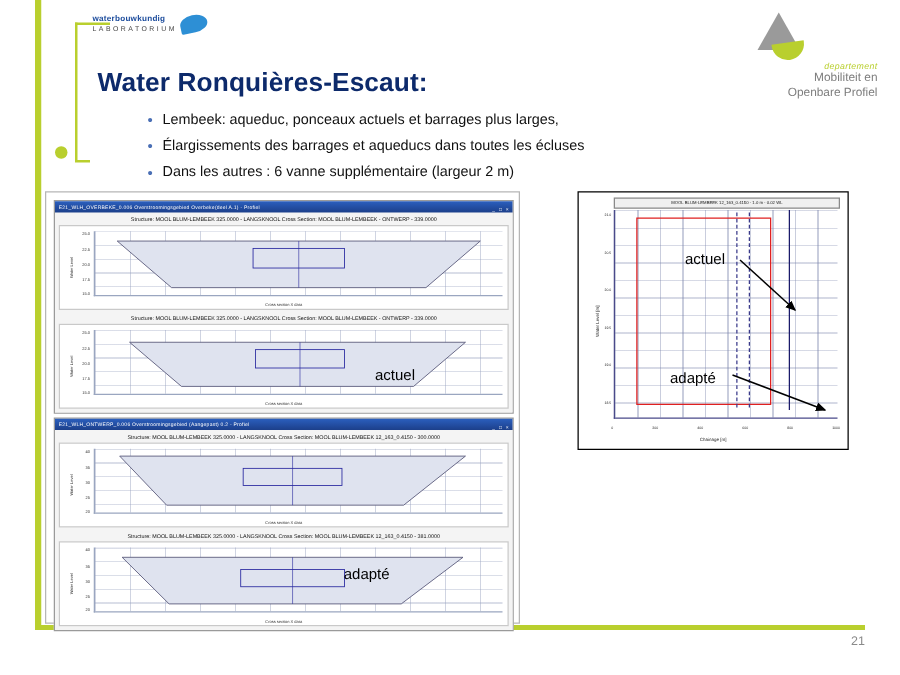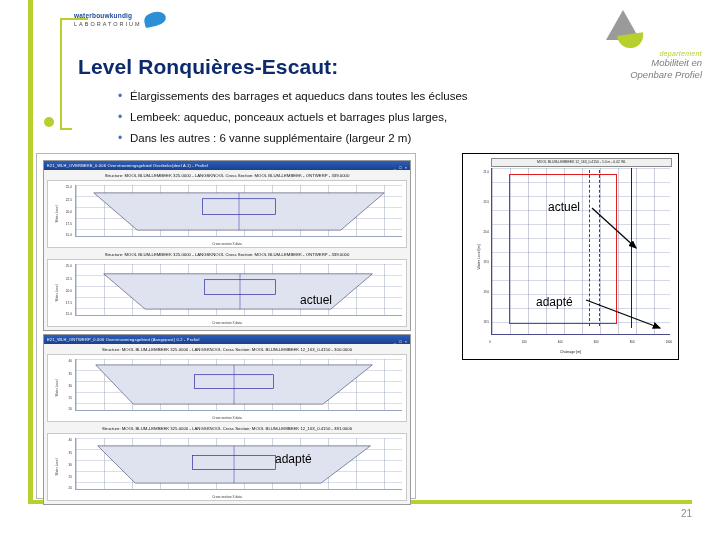--- a/index.html
+++ b/index.html
@@ -133,21 +133,20 @@
   .logo-dep .d1 {
     margin-top: 38px;
     font-size: 7px;
     color: #b9cf2e;
     font-style: italic;
     letter-spacing: .3px;
   }
   .logo-dep .d2 {
     font-size: 9.5px;
     color: #7d7d7d;
-    font-style: italic;
     line-height: 12px;
   }
 
   
   .title {
     position: absolute;
     left: 78px;
     top: 55px;
     font-size: 21px;
     font-weight: bold;
@@ -443,25 +442,25 @@
   </div>
 
   <div class="logo-dep">
     <div class="triangle"></div>
     <div class="leaf"></div>
     <div class="d1">departement</div>
     <div class="d2">Mobiliteit en</div>
     <div class="d2">Openbare Profiel</div>
   </div>
 
-  <div class="title">Level Ronquières-Escaut:</div>
+  <div class="title">Water Ronquières-Escaut:</div>
 
   <div class="bullets">
+    <div class="bullet">Lembeek: aqueduc, ponceaux actuels et barrages plus larges,</div>
     <div class="bullet">Élargissements des barrages et aqueducs dans toutes les écluses</div>
-    <div class="bullet">Lembeek: aqueduc, ponceaux actuels et barrages plus larges,</div>
     <div class="bullet">Dans les autres : 6 vanne supplémentaire (largeur 2 m)</div>
   </div>
 
   <div class="fig-left">
 
     <div class="win" style="top:6px;">
       <div class="win-title">
         <span>E21_WLH_OVERBEKE_0.006 Overstroomingsgebied Overbeke(deel A.1) - Profiel</span>
         <span class="btns">_ □ ×</span>
       </div>

